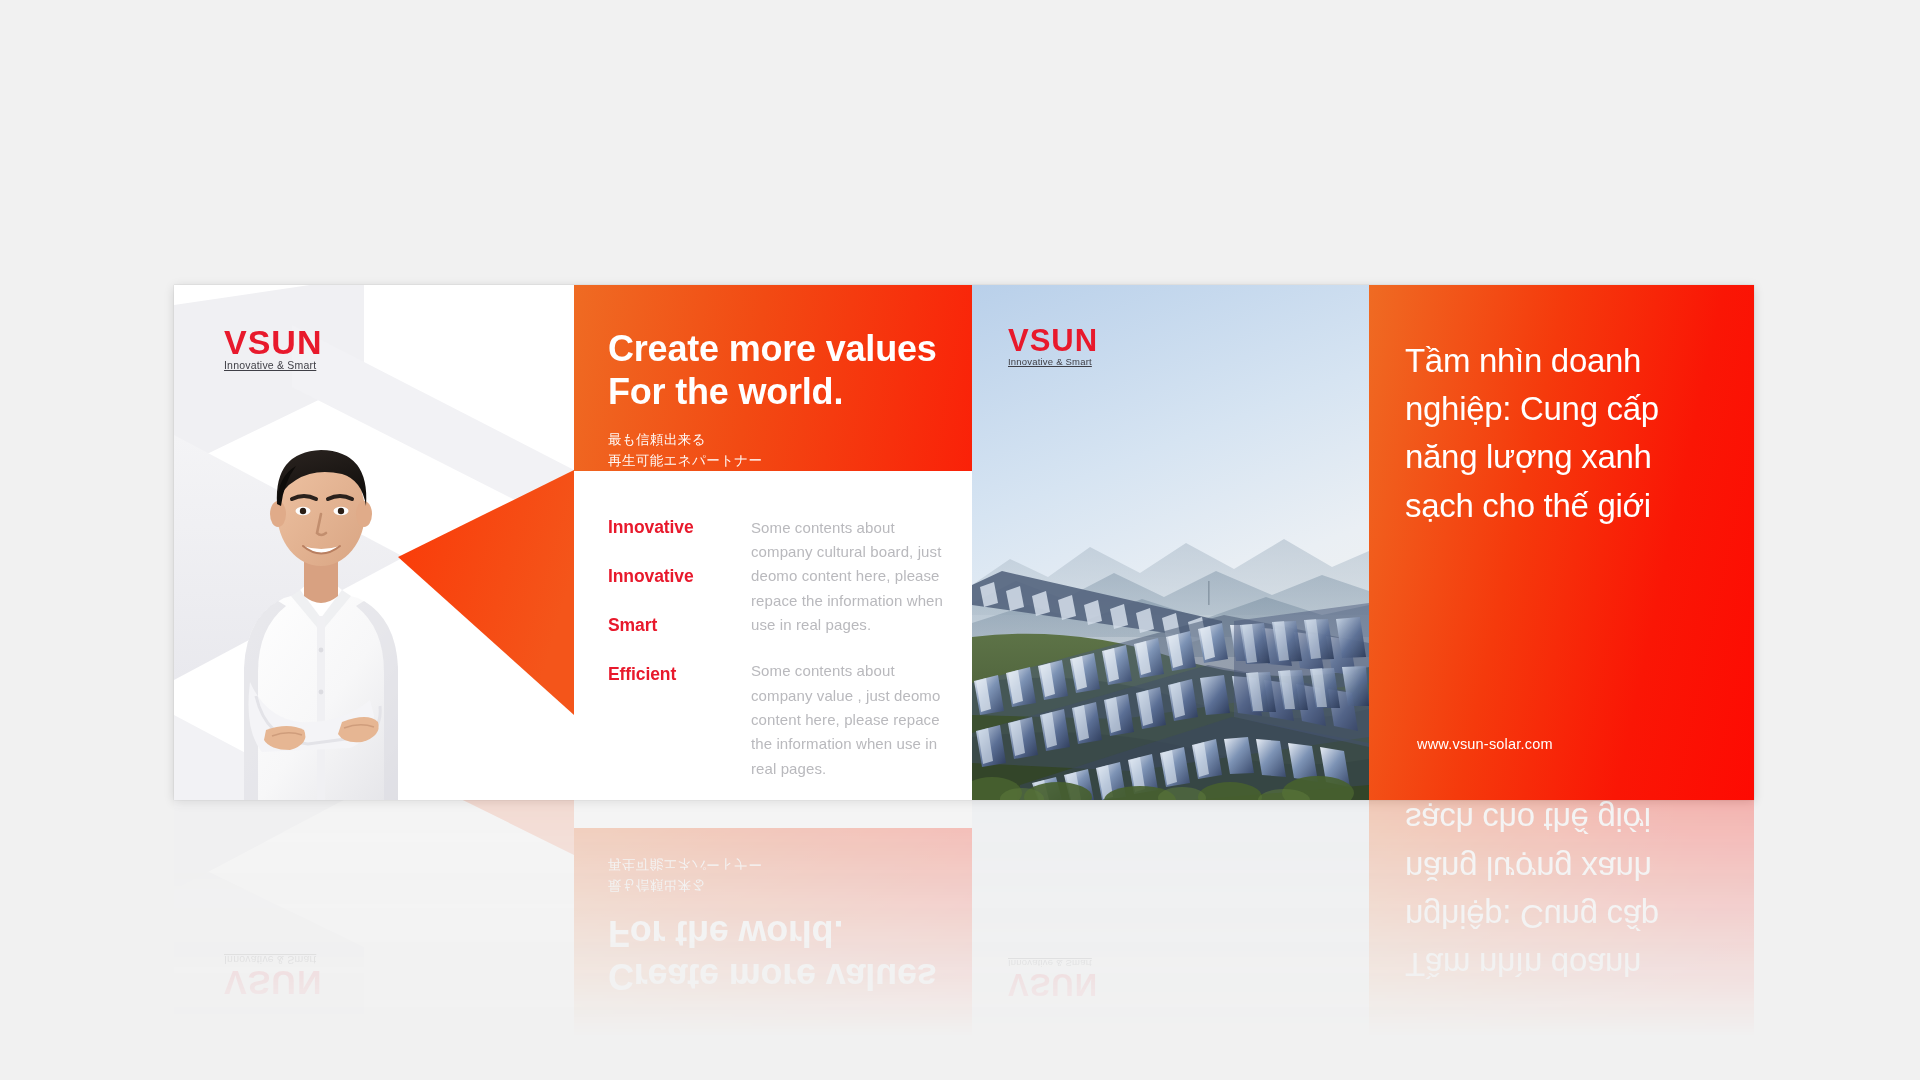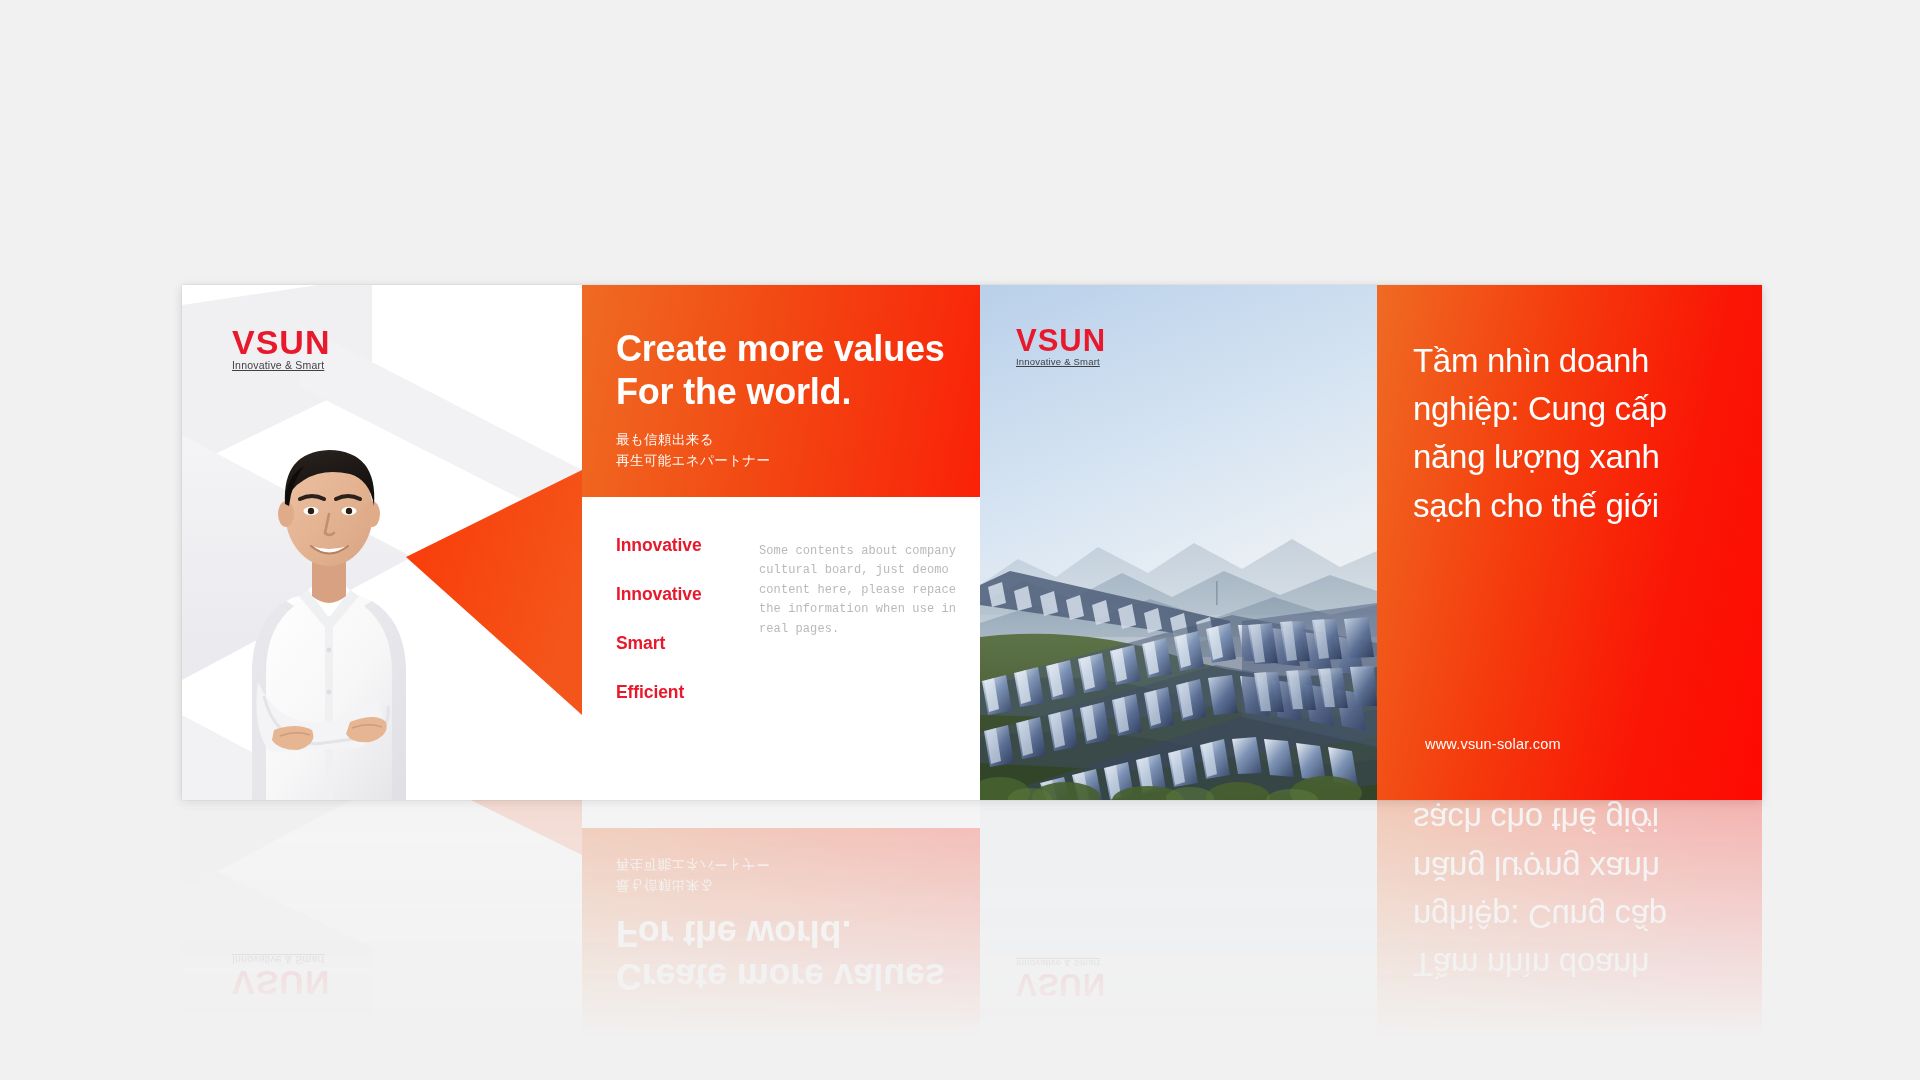--- a/index.html
+++ b/index.html
@@ -3,21 +3,21 @@
 <meta charset="utf-8">
 <style>
   * { margin:0; padding:0; box-sizing:border-box; }
   html,body { width:1920px; height:1080px; overflow:hidden; }
   body {
     background:#f1f1f1;
     font-family:"Liberation Sans", sans-serif;
   }
 
   
-  #stage { position:absolute; left:12px; top:0; width:1724px; height:1080px;padding-left:12px; }
+  #stage { position:absolute; left:4px; top:0; width:1724px; height:1080px;padding-left:12px; }
 
   #board {
     position:absolute;
     left:170px; top:285px;
     width:1580px; height:515px;
     display:flex;
     box-shadow: 0 2px 10px rgba(0,0,0,0.14), 0 0 1px rgba(0,0,0,0.22);
   }
 
   
@@ -83,29 +83,29 @@
     letter-spacing:-0.2px;
   }
   .p2 .sub {
     margin-top:17px;
     font-size:13.5px; line-height:1.5; letter-spacing:0.4px;
     opacity:0.96;
   }
   .p2 .bottom {
     flex:1; display:flex; padding:38px 22px 0 34px; gap:18px;
   }
-  .vals { width:125px; flex:0 0 125px; }
+  .vals { width:125px; flex:0 0 125px;margin-top:8px; }
   .val {
     color:#e8192c; font-size:17.5px; font-weight:bold;
     margin-bottom:28px; letter-spacing:-0.1px;
   }
   .paras { flex:1; padding-top:7px; }
   .para {
-    color:#b9b9bd; font-size:12px; line-height:1.62;
-    margin-bottom:22px; letter-spacing:0.1px;font-family:Liberation Mono, monospace;
+    color:#b9b9bd; font-size:15px; line-height:1.62;
+    margin-bottom:22px; letter-spacing:0.1px;
   }
 
   
   .p3 {
     position:relative;
     width:397px; height:100%;
     flex:0 0 397px;
     overflow:hidden;
     background:#cfe0f2;
   }
@@ -242,20 +242,21 @@
 
       <div class="bottom">
         <div class="vals">
           <div class="val">Innovative</div>
           <div class="val">Innovative</div>
           <div class="val">Smart</div>
           <div class="val">Efficient</div>
         </div>
         <div class="paras">
           <div class="para">Some contents about company cultural board, just deomo content here, please repace the information when use in real pages.</div>
+          <div class="para">Some contents about company value , just deomo content here, please repace the information when use in real pages.</div>
         </div>
       </div>
     </div>
 
     <div class="p3">
       <svg class="photo" viewBox="0 0 397 515" preserveAspectRatio="none">
         <defs>
           <linearGradient id="sky" x1="0" y1="0" x2="0.3" y2="1">
             <stop offset="0%" stop-color="#b9d0ea"></stop>
             <stop offset="42%" stop-color="#d6e4f2"></stop>

